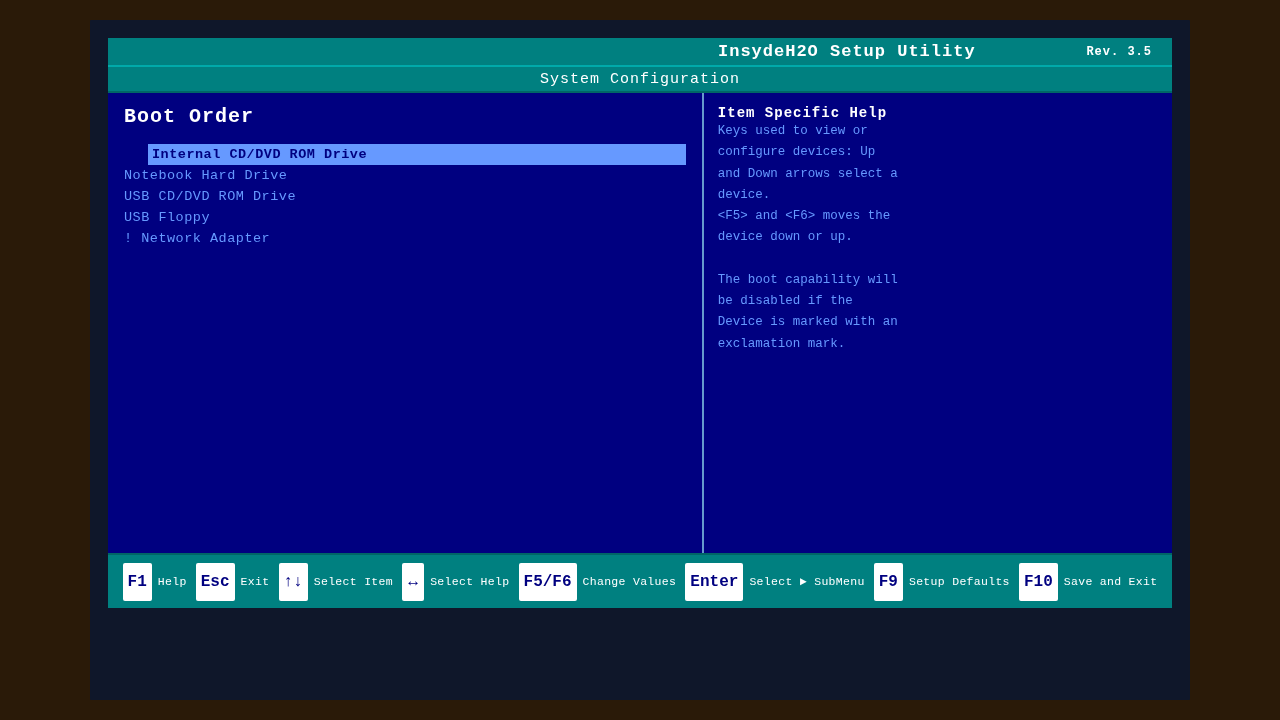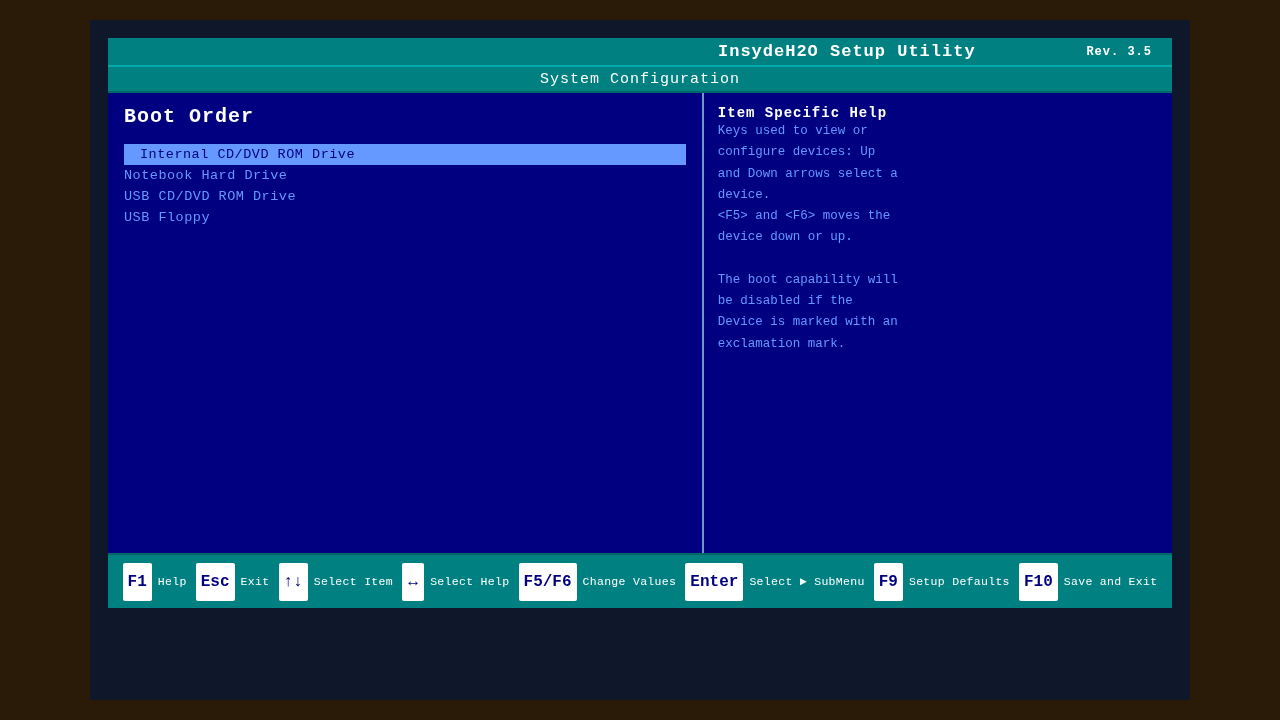--- a/index.html
+++ b/index.html
@@ -98,22 +98,23 @@
       font-size: 13.5px;
       padding: 3px 0;
       cursor: pointer;
       letter-spacing: 0.5px;
       font-family: 'Courier New', Courier, monospace;
     }
 
     .boot-item.selected {
       background: #6699ff;
       color: #000080;
-      font-weight: normal;
-      padding-left: 16px;
+      font-weight: bold;
+      padding-left: 4px;
+      margin-left: 24px;
     }
 
     
     .right-panel {
       width: 44%;
       padding: 12px 14px;
       background: #000080;
     }
 
     .help-title {
@@ -217,20 +218,21 @@
 
       <div class="content-area">
 
         <div class="left-panel">
           <div class="panel-title">Boot Order</div>
 
           <div class="boot-item selected">Internal CD/DVD ROM Drive</div>
           <div class="boot-item">Notebook Hard Drive</div>
           <div class="boot-item">USB CD/DVD ROM Drive</div>
           <div class="boot-item">USB Floppy</div>
+          <div class="boot-item">! Network Adapter</div>
         </div>
 
         <div class="right-panel">
           <div class="help-title">Item Specific Help</div>
           <div class="help-text">
             Keys used to view or<br>
             configure devices: Up<br>
             and Down arrows select a<br>
             device.<br>
             &lt;F5&gt; and &lt;F6&gt; moves the<br>

